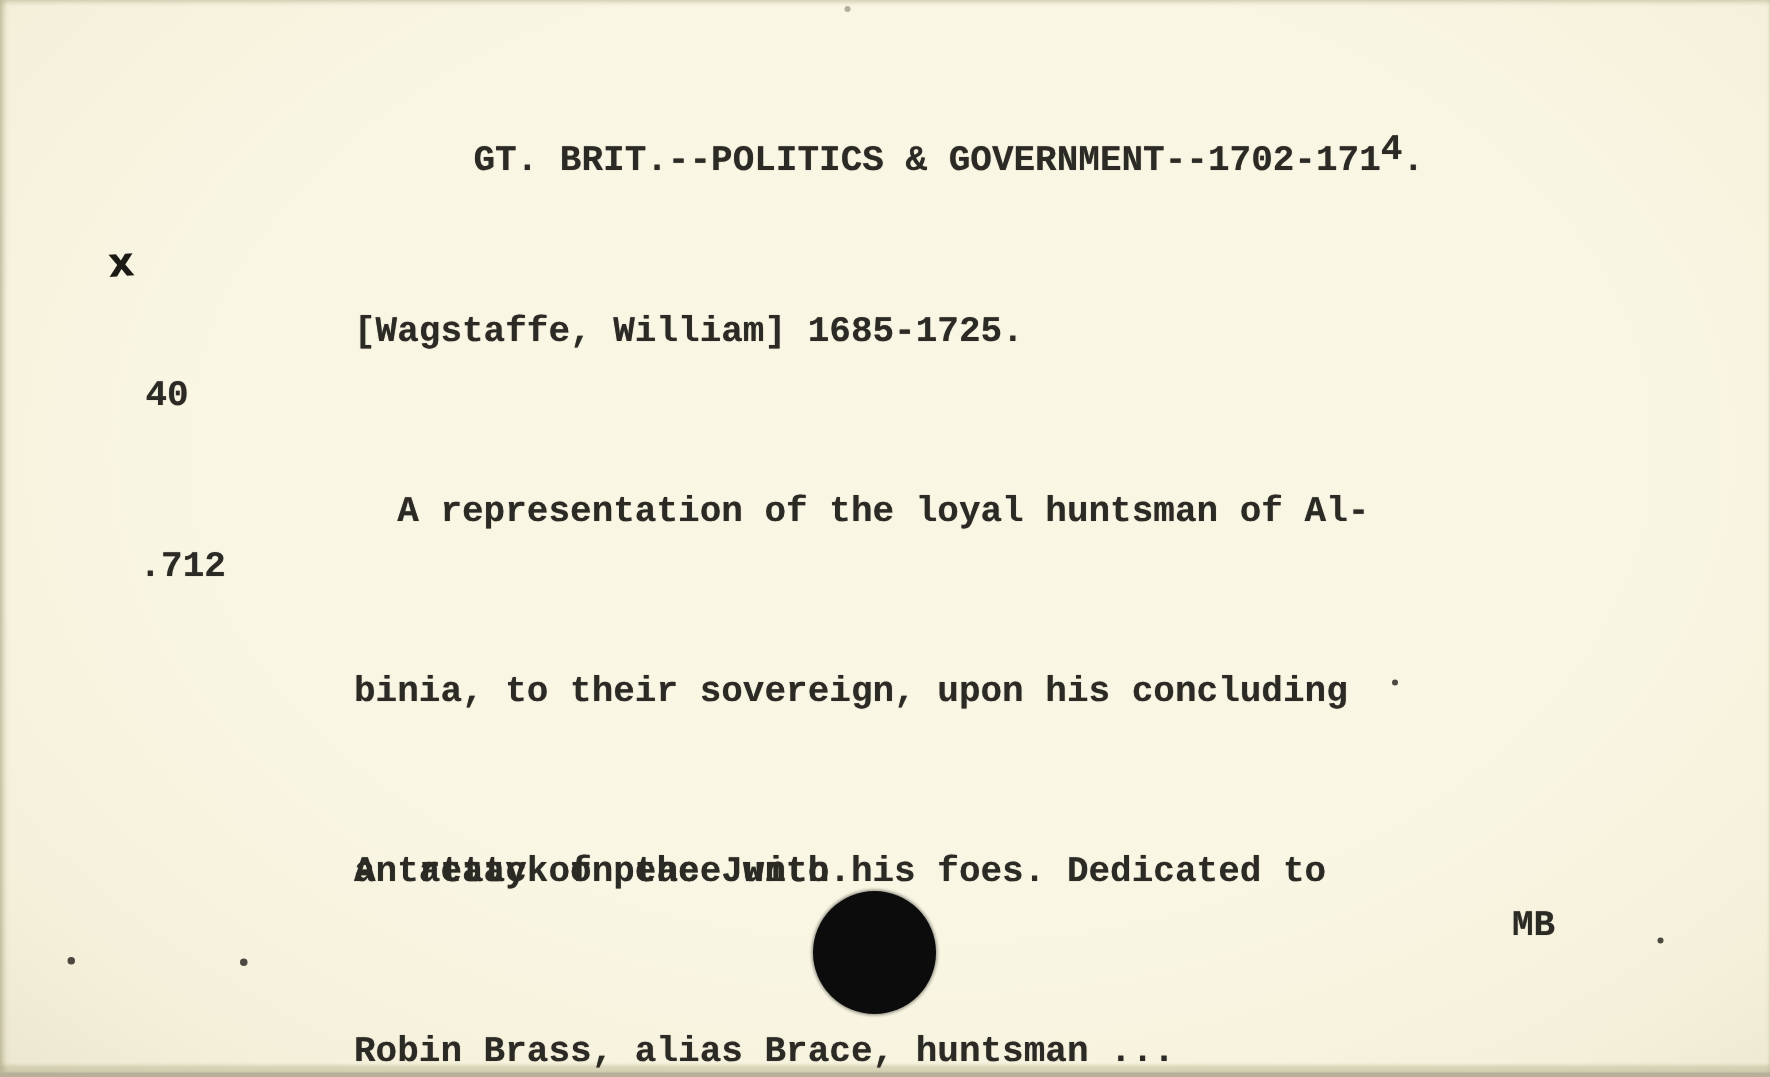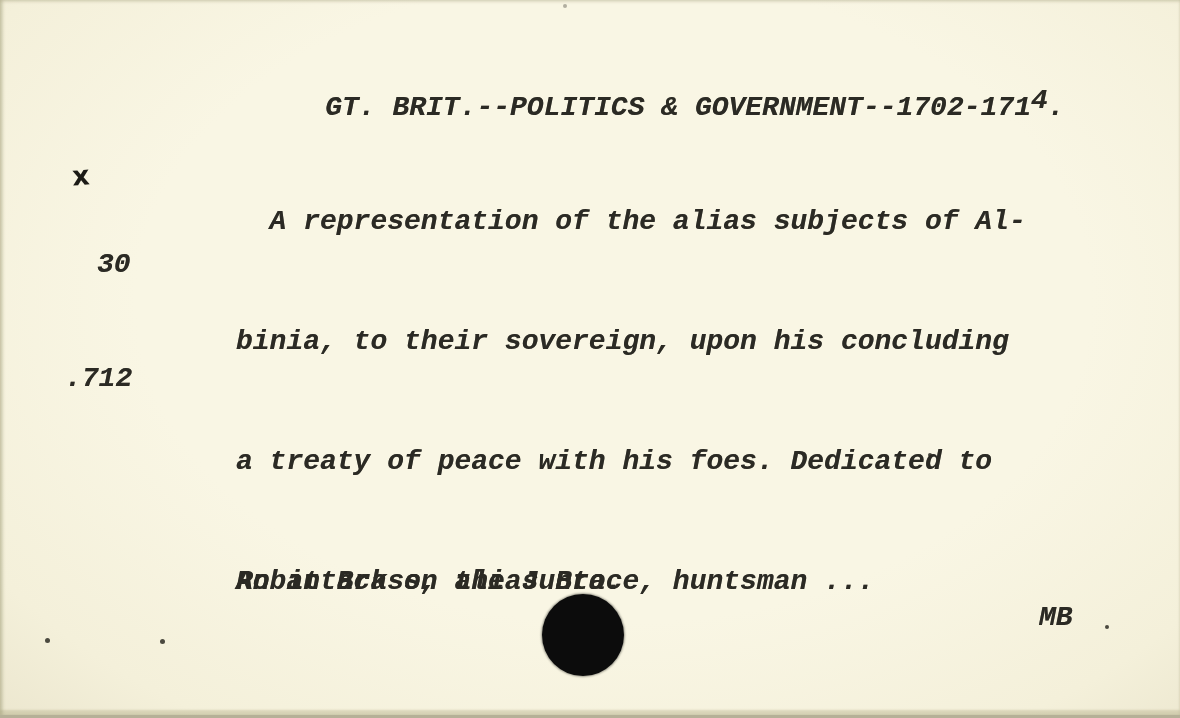--- a/index.html
+++ b/index.html
@@ -20,25 +20,24 @@
     box-shadow: inset 3px 0 3px rgba(150,145,110,.35),
                 inset 0 2px 3px rgba(160,155,120,.25),
                 inset 0 -5px 2px rgba(190,185,150,.5);
     border-bottom: 3px solid #b5b097;
     box-sizing: border-box;
   }
   .tw {
     position: absolute;
     font-family: "Liberation Mono", monospace;
     font-weight: bold;
-    font-size: 28px;
+    font-size: 24px;
     color: var(--ink);
     white-space: pre;
     text-shadow: 0 0 0.6px rgba(43,41,35,.55);
-    font-style: italic;
   }
   .heading {
     left: 258px;
     top: 48px;
     line-height: 40px;
   }
   .raised {
     position: relative;
     top: -7px;
   }
@@ -52,38 +51,37 @@
     top: 482px;
     line-height: 40px;
   }
   .call-block {
     left: 64px;
     top: 170px;
     line-height: 38px;
   }
   .cn-0 { padding-left: 11px; }
   .cn-1 { padding-left: 33px; }
-  .cn-2 { padding-left: 1px; }
+  .cn-2 { padding-left: 1px; margin-left: 28px; }
   .cn-3 { padding-left: 0; }
   .x-annotation {
     position: absolute;
     left: 72px;
     top: 162px;
     font-family: "DejaVu Sans", sans-serif;
     font-weight: bold;
     font-size: 27px;
     color: #1c1b16;
     transform: rotate(-4deg);
     line-height: 1;
   }
   .initials {
     left: 1008px;
     top: 598px;
     line-height: 40px;
-    margin-left: 31px;
   }
   .punch-hole {
     position: absolute;
     left: 542px;
     top: 594px;
     width: 82px;
     height: 82px;
     border-radius: 50%;
     background: var(--hole);
     box-shadow: 0 0 2px 1px rgba(20,20,15,.4);
@@ -104,26 +102,27 @@
 
 <div class="card">
 
   <div class="tw heading">
     <span>GT. BRIT.--POLITICS &amp; GOVERNMENT--1702-171</span><span class="raised">4</span><span>.</span>
   </div>
 
   <div class="x-annotation">x</div>
 
   <div class="tw call-block">
-    <div class="cn-1">30</div>
+    <div class="cn-1">40</div>
     <div class="cn-2">.712</div>
   </div>
 
   <div class="tw body-block">
-    <div>  A representation of the alias subjects of Al-</div>
+    <div>[Wagstaffe, William] 1685-1725.</div>
+    <div>  A representation of the loyal huntsman of Al-</div>
     <div>binia, to their sovereign, upon his concluding</div>
     <div>a treaty of peace with his foes. Dedicated to</div>
     <div>Robin Brass, alias Brace, huntsman ...</div>
     
     
     
   </div>
 
   <div class="tw collation-block">
     <div>An attack on the Junto.</div>

